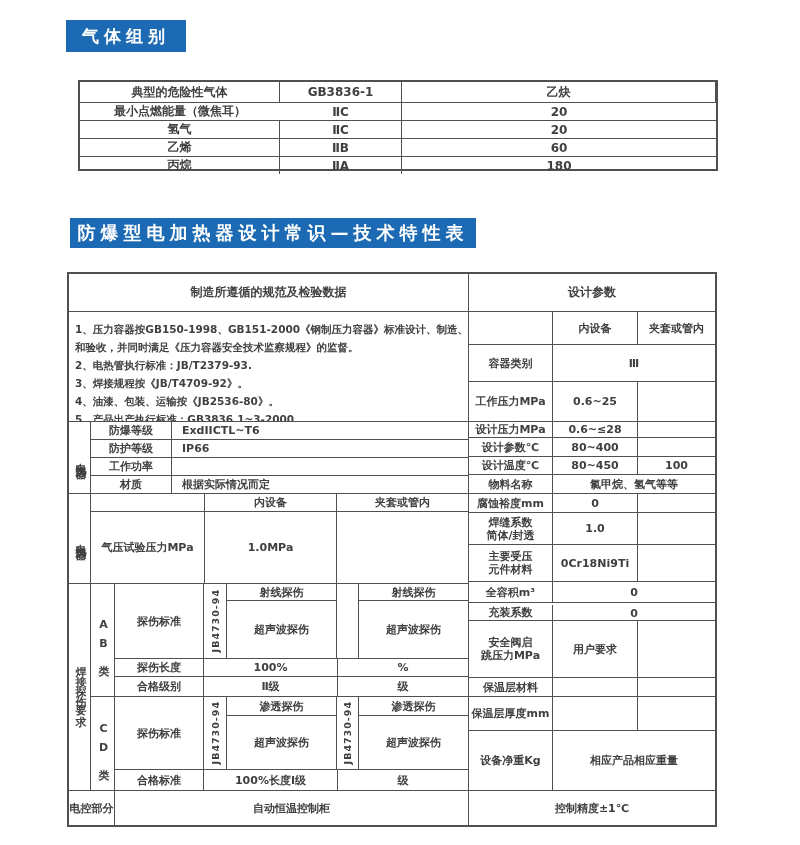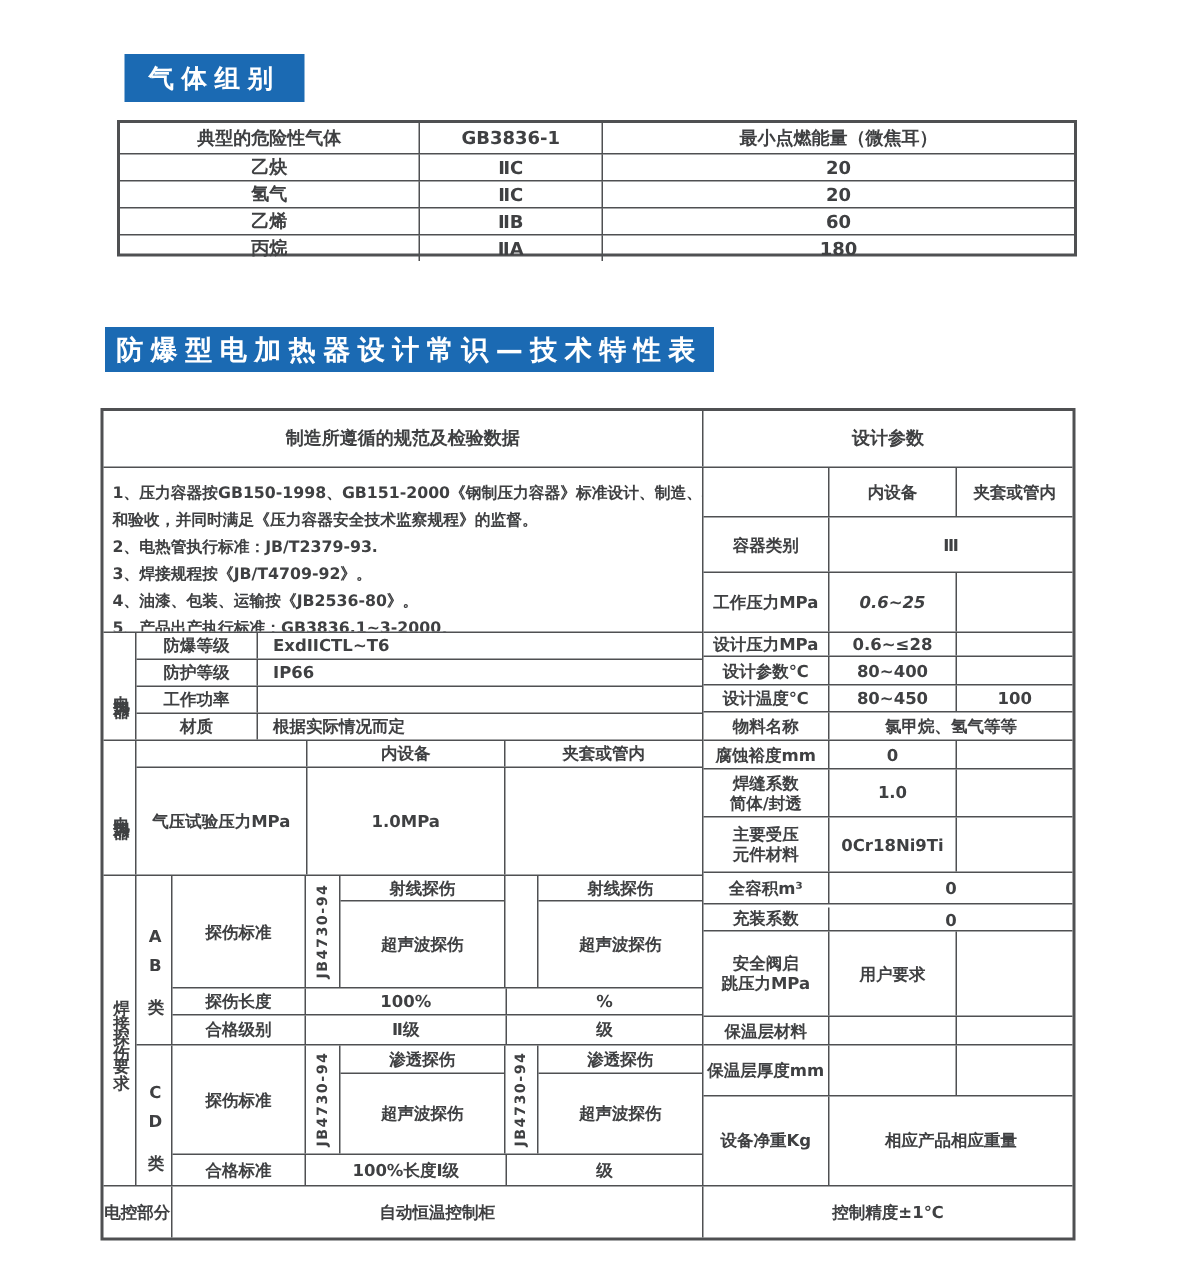--- a/index.html
+++ b/index.html
@@ -2,21 +2,21 @@
 <html><head>
 <meta charset="utf-8">
 <style>
   * { box-sizing: border-box; margin: 0; padding: 0; }
   html,body { width: 800px; height: 845px; background: #ffffff;
     font-family: "DejaVu Sans", "Liberation Sans", sans-serif; color: #3f4042; }
   body { position: relative; }
 
   .banner { position: absolute; background: #1b6ab3; color: #fff; font-weight: bold;
     display: flex; align-items: center; justify-content: center; letter-spacing: 5px; }
-  #banner-gas  { left: 83px; top: 20px;  width: 120px; height: 32px; font-size: 17px; margin-top: 16px; }
+  #banner-gas  { left: 66px; top: 20px;  width: 120px; height: 32px; font-size: 17px; }
   #banner-tech { left: 70px; top: 218px; width: 406px; height: 30px; font-size: 18px; }
 
   
   #gas-table { position: absolute; left: 78px; top: 80px; width: 640px; height: 91px;
     border: 2px solid #4f5052; display: grid;
     grid-template-columns: 200px 122px 1fr; grid-template-rows: 21px repeat(4, 1fr); }
   #gas-table .cell { border-right: 1px solid #4f5052; border-bottom: 1px solid #4f5052;
     display: flex; align-items: center; justify-content: center;
     font-size: 12px; font-weight: bold; white-space: nowrap; }
   #gas-table .cell.lc { border-right: 0; }
@@ -45,23 +45,23 @@
 </style>
 </head>
 <body>
 
 <div class="banner" id="banner-gas">气体组别</div>
 <div class="banner" id="banner-tech">防爆型电加热器设计常识—技术特性表</div>
 
 <div id="gas-table">
   <div class="cell">典型的危险性气体</div>
   <div class="cell">GB3836-1</div>
+  <div class="cell">乙炔</div>
+
   <div class="cell lc">最小点燃能量（微焦耳）</div>
-
-  <div class="cell">乙炔</div>
   <div class="cell">ⅡC</div>
   <div class="cell lc">20</div>
 
   <div class="cell">氢气</div>
   <div class="cell">ⅡC</div>
   <div class="cell lc">20</div>
 
   <div class="cell">乙烯</div>
   <div class="cell">ⅡB</div>
   <div class="cell lc">60</div>
@@ -200,21 +200,21 @@
         <div class="c br" style="width:84px;"></div>
         <div class="c br" style="width:85px;">内设备</div>
         <div class="c f1">夹套或管内</div>
       </div>
       <div class="row bb" style="height:37px;">
         <div class="c br" style="width:84px;">容器类别</div>
         <div class="c f1">Ⅲ</div>
       </div>
       <div class="row bb" style="height:40px;">
         <div class="c br" style="width:84px;">工作压力MPa</div>
-        <div class="c br" style="width:85px;font-style:italic;">0.6~25</div>
+        <div class="c br" style="width:85px;">0.6~25</div>
         <div class="c f1"></div>
       </div>
       <div class="row bb" style="height:16px;">
         <div class="c br" style="width:84px;">设计压力MPa</div>
         <div class="c br" style="width:85px;">0.6~≤28</div>
         <div class="c f1"></div>
       </div>
       <div class="row bb" style="height:19px;">
         <div class="c br" style="width:84px;">设计参数℃</div>
         <div class="c br" style="width:85px;">80~400</div>

